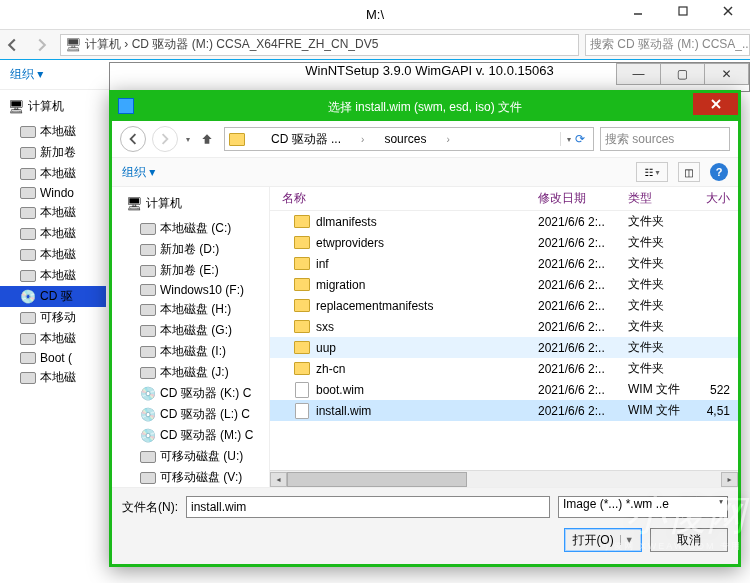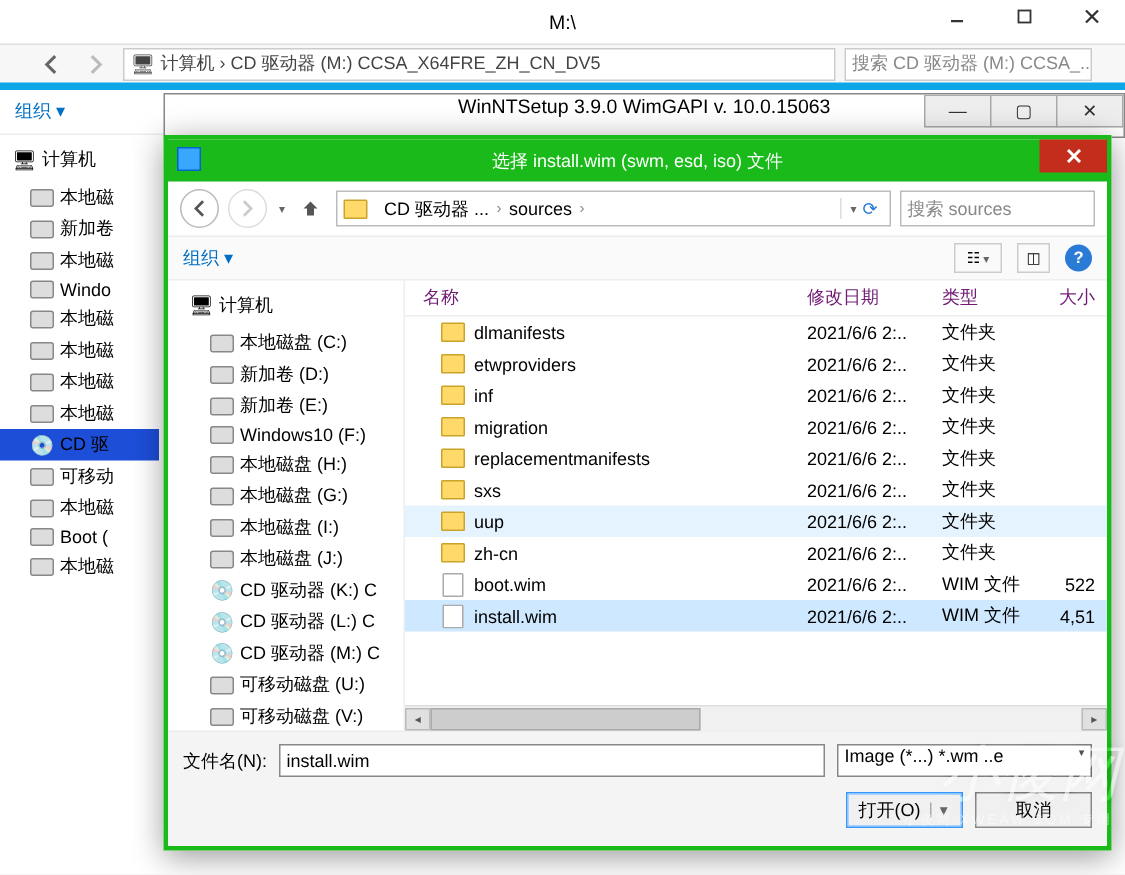--- a/index.html
+++ b/index.html
@@ -5,21 +5,21 @@
 * { box-sizing: border-box; margin: 0; padding: 0; font-family: "Microsoft YaHei", "Segoe UI", Tahoma, sans-serif; font-size: 12px; }
 body { background: #eaeaea; width: 750px; height: 583px; overflow: hidden; position: relative; }
 
 
 .bg-window { position: absolute; top: 0; left: 0; right: 0; bottom: 0; background: #fff; }
 .bg-title { height: 30px; display: flex; align-items: center; justify-content: center; background: #fff; border-bottom: 1px solid #ddd; position: relative; }
 .bg-title-text { font-size: 13px; }
 .bg-title-ctrls { position: absolute; right: 0; top: 0; display: flex; }
 .title-btn { width: 45px; height: 22px; display: flex; align-items: center; justify-content: center; color: #333; }
 .title-btn svg { width: 10px; height: 10px; }
-.bg-pathbar { height: 30px; display: flex; align-items: center; gap: 6px; padding: 0 22px; background: #f7f7f7; border-bottom: 5px solid #0ea5e9; }
+.bg-pathbar { height: 30px; display: flex; align-items: center; gap: 6px; padding: 0 0; background: #f7f7f7; border-bottom: 1px solid #0ea5e9; }
 .navbtn { width: 24px; height: 24px; border-radius: 2px; display: flex; align-items: center; justify-content: center; }
 .navbtn svg { width: 14px; height: 14px; fill: #666; }
 .bg-path { flex: 1; height: 22px; border: 1px solid #ccc; background: #fff; display: flex; align-items: center; padding: 0 4px; gap: 4px; color: #444; overflow: hidden; white-space: nowrap; }
 .bg-search { width: 165px; height: 22px; border: 1px solid #ccc; background: #fff; display: flex; align-items: center; padding: 0 4px; color: #888; overflow: hidden; white-space: nowrap; }
 .bg-tool { height: 30px; display: flex; align-items: center; padding: 0 10px; color: #006fc4; border-bottom: 1px solid #eee; }
 .bg-body { display: flex; height: calc(100% - 90px); }
 .bg-tree { width: 106px; padding: 6px 0; overflow: hidden; }
 .tree-header { display: flex; align-items: center; gap: 4px; padding: 2px 8px 6px; }
 .tree-item { display: flex; align-items: center; gap: 4px; padding: 2px 4px 2px 20px; white-space: nowrap; overflow: hidden; }
 .tree-item.selected { background: #1d4ed8; }
@@ -41,21 +41,21 @@
 .dlg-title { height: 28px; background: #1aba1a; display: flex; align-items: center; justify-content: center; position: relative; color: #fff; font-size: 13px; }
 .dlg-title-icon { position: absolute; left: 6px; top: 5px; width: 16px; height: 16px; background: #3aa7ff; border: 1px solid #0066cc; }
 .dlg-close { position: absolute; right: 0; top: 0; width: 45px; height: 22px; background: #c22e1b; display: flex; align-items: center; justify-content: center; }
 .dlg-close svg { width: 10px; height: 10px; stroke: #fff; stroke-width: 2; }
 
 .dlg-pathbar { height: 36px; display: flex; align-items: center; gap: 6px; padding: 0 8px; background: #fff; }
 .round-btn { width: 26px; height: 26px; border: 1px solid #bbb; border-radius: 50%; display: flex; align-items: center; justify-content: center; }
 .round-btn svg { width: 12px; height: 12px; fill: #555; }
 .up-btn { width: 22px; height: 22px; display: flex; align-items: center; justify-content: center; }
 .up-btn svg { width: 14px; height: 14px; fill: #555; }
-.dlg-path { flex: 1; height: 24px; border: 1px solid #bbb; background: #fff; display: flex; align-items: center; padding: 0 4px; gap: 1px; }
+.dlg-path { flex: 1; height: 24px; border: 1px solid #bbb; background: #fff; display: flex; align-items: center; padding: 0 4px; gap: 16px; }
 .crumb { padding: 0 4px; white-space: nowrap; }
 .crumb-arrow { color: #888; font-size: 10px; }
 .dlg-path-refr { display: flex; align-items: center; gap: 4px; padding: 0 4px; border-left: 1px solid #ddd; }
 .dlg-search { width: 130px; height: 24px; border: 1px solid #bbb; background: #fff; display: flex; align-items: center; padding: 0 4px; color: #888; gap: 4px; }
 
 .dlg-toolbar { height: 30px; display: flex; align-items: center; justify-content: space-between; padding: 0 10px; border-top: 1px solid #eee; border-bottom: 1px solid #eee; background: #fafafa; }
 .dlg-toolbar-right { display: flex; align-items: center; gap: 10px; }
 .view-btn { width: 32px; height: 20px; border: 1px solid #ccc; display: flex; align-items: center; justify-content: center; }
 .help-icon { width: 18px; height: 18px; border-radius: 50%; background: #2a7bd6; color: #fff; display: flex; align-items: center; justify-content: center; font-size: 11px; font-weight: bold; }
 

